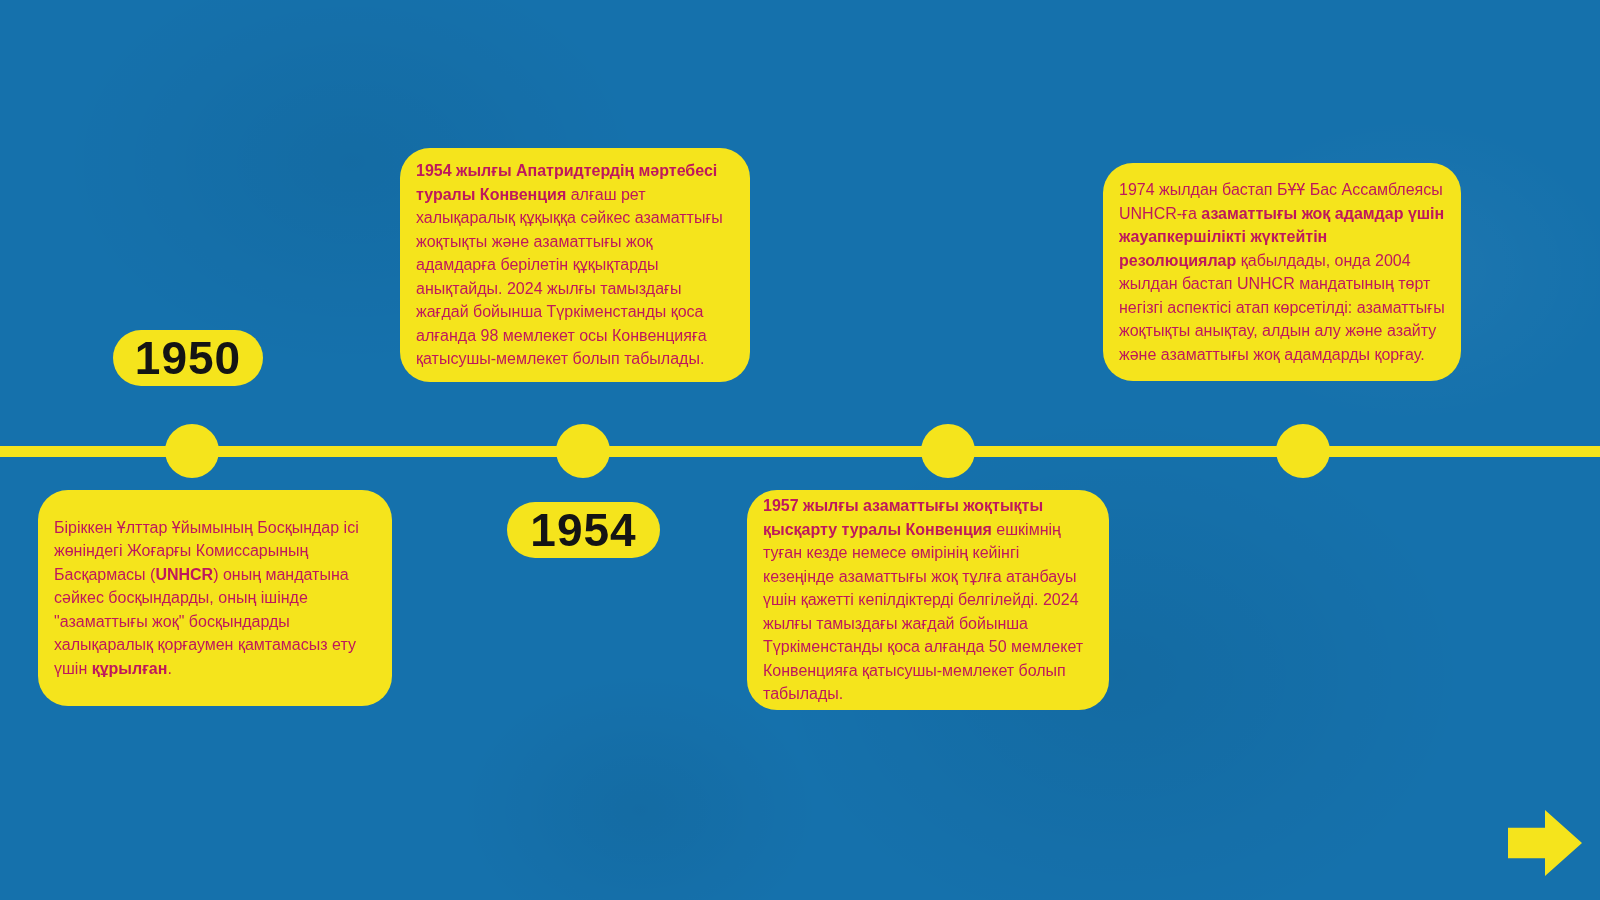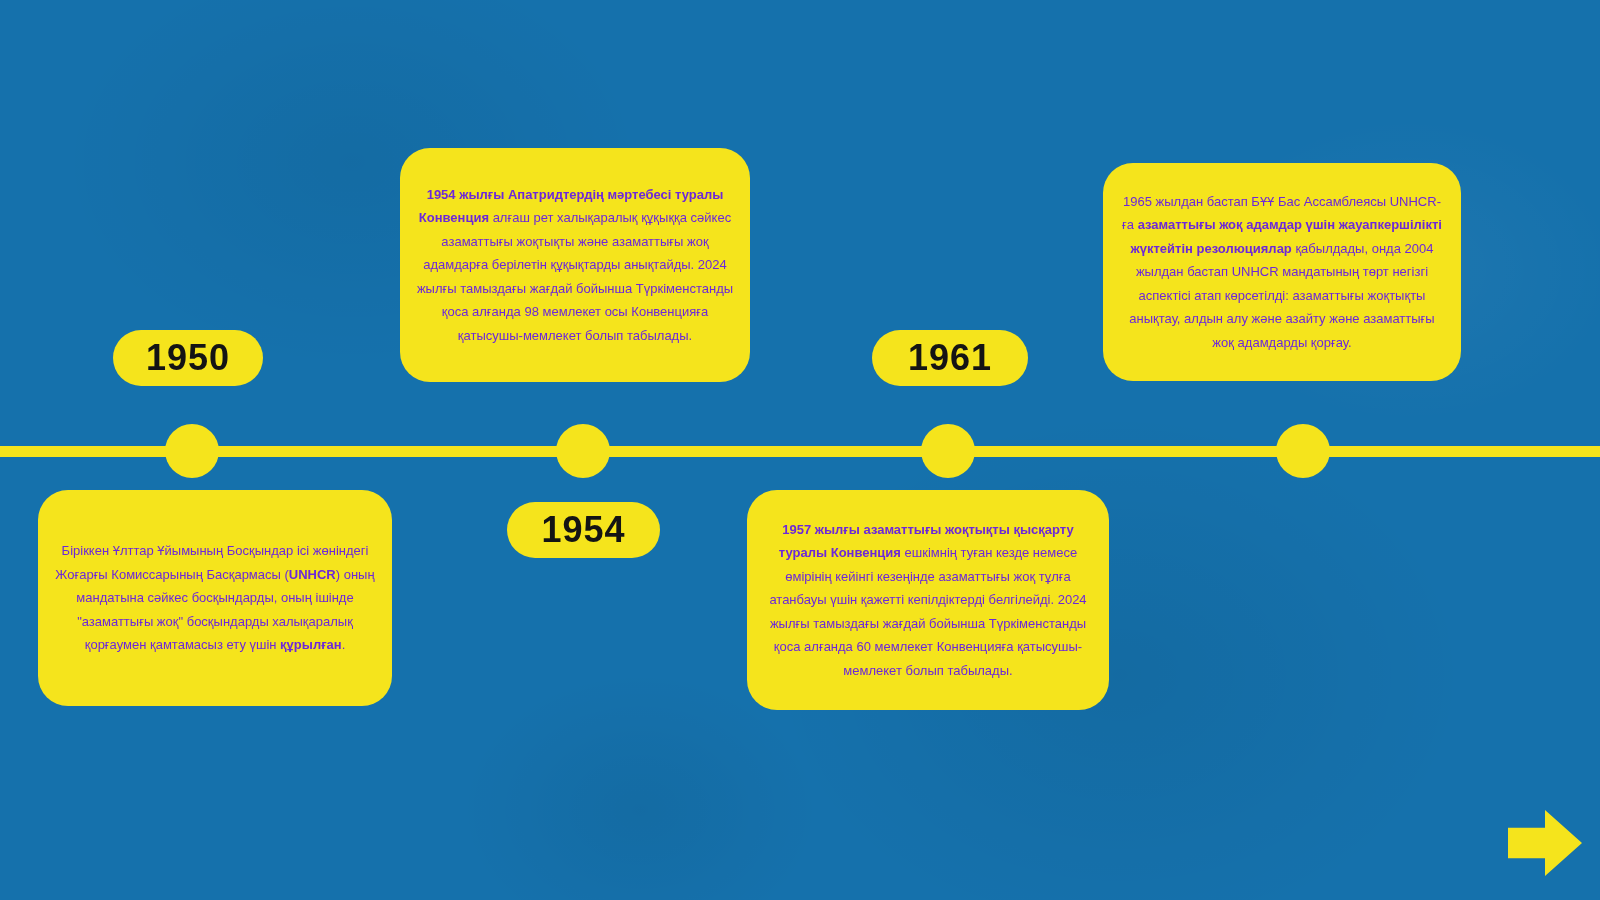--- a/index.html
+++ b/index.html
@@ -39,42 +39,41 @@
     border-radius: 50%;
     background: var(--accent);
     top: 424px;
   }
   .year-pill {
     position: absolute;
     height: 56px;
     border-radius: 28px;
     background: var(--accent);
     color: #141414;
-    font-size: 36px;
+    font-size: 46px;
     font-weight: 700;
     display: flex;
     align-items: center;
     justify-content: center;
     letter-spacing: 1px;
   }
   .event-card {
     position: absolute;
     background: var(--accent);
     border-radius: 30px;
     display: flex;
     align-items: center;
     justify-content: center;
     box-sizing: border-box;
     padding: 10px 16px;
   }
   .event-text {
-    color: #6d28d9;
-    font-size: 13px;
+    color: #be185d;
+    font-size: 16px;
     line-height: 23.5px;
-    text-align: center;
     font-weight: 400;
   }
   .event-text .b {
     font-weight: 700;
   }
   .next-arrow {
     position: absolute;
     left: 1508px;
     top: 810px;
     width: 74px;
@@ -101,27 +100,24 @@
 
   <div class="node" style="left:556px;"></div>
   <div class="year-pill" style="left:507px; top:502px; width:153px;">
     <span>1954</span>
   </div>
   <div class="event-card" style="left:400px; top:148px; width:350px; height:234px;">
     <div class="event-text"><span class="b">1954 жылғы Апатридтердің мәртебесі туралы Конвенция</span><span> алғаш рет халықаралық құқыққа сәйкес азаматтығы жоқтықты және азаматтығы жоқ адамдарға берілетін құқықтарды анықтайды. 2024 жылғы тамыздағы жағдай бойынша Түркіменстанды қоса алғанда 98 мемлекет осы Конвенцияға қатысушы-мемлекет болып табылады.</span></div>
   </div>
 
   <div class="node" style="left:921px;"></div>
-  <div class="year-pill" style="left:872px; top:330px; width:156px;">
-    <span>1961</span>
-  </div>
   <div class="event-card" style="left:747px; top:490px; width:362px; height:220px;">
-    <div class="event-text"><span class="b">1957 жылғы азаматтығы жоқтықты қысқарту туралы Конвенция</span><span> ешкімнің туған кезде немесе өмірінің кейінгі кезеңінде азаматтығы жоқ тұлға атанбауы үшін қажетті кепілдіктерді белгілейді. 2024 жылғы тамыздағы жағдай бойынша Түркіменстанды қоса алғанда 60 мемлекет Конвенцияға қатысушы-мемлекет болып табылады.</span></div>
+    <div class="event-text"><span class="b">1957 жылғы азаматтығы жоқтықты қысқарту туралы Конвенция</span><span> ешкімнің туған кезде немесе өмірінің кейінгі кезеңінде азаматтығы жоқ тұлға атанбауы үшін қажетті кепілдіктерді белгілейді. 2024 жылғы тамыздағы жағдай бойынша Түркіменстанды қоса алғанда 50 мемлекет Конвенцияға қатысушы-мемлекет болып табылады.</span></div>
   </div>
 
   <div class="node" style="left:1276px;"></div>
   <div class="event-card" style="left:1103px; top:163px; width:358px; height:218px;">
-    <div class="event-text"><span>1965 жылдан бастап БҰҰ Бас Ассамблеясы UNHCR-ға </span><span class="b">азаматтығы жоқ адамдар үшін жауапкершілікті жүктейтін резолюциялар</span><span> қабылдады, онда 2004 жылдан бастап UNHCR мандатының төрт негізгі аспектісі атап көрсетілді: азаматтығы жоқтықты анықтау, алдын алу және азайту және азаматтығы жоқ адамдарды қорғау.</span></div>
+    <div class="event-text"><span>1974 жылдан бастап БҰҰ Бас Ассамблеясы UNHCR-ға </span><span class="b">азаматтығы жоқ адамдар үшін жауапкершілікті жүктейтін резолюциялар</span><span> қабылдады, онда 2004 жылдан бастап UNHCR мандатының төрт негізгі аспектісі атап көрсетілді: азаматтығы жоқтықты анықтау, алдын алу және азайту және азаматтығы жоқ адамдарды қорғау.</span></div>
   </div>
 
   <div class="next-arrow"></div>
 
 </div>
 
 </body></html>

